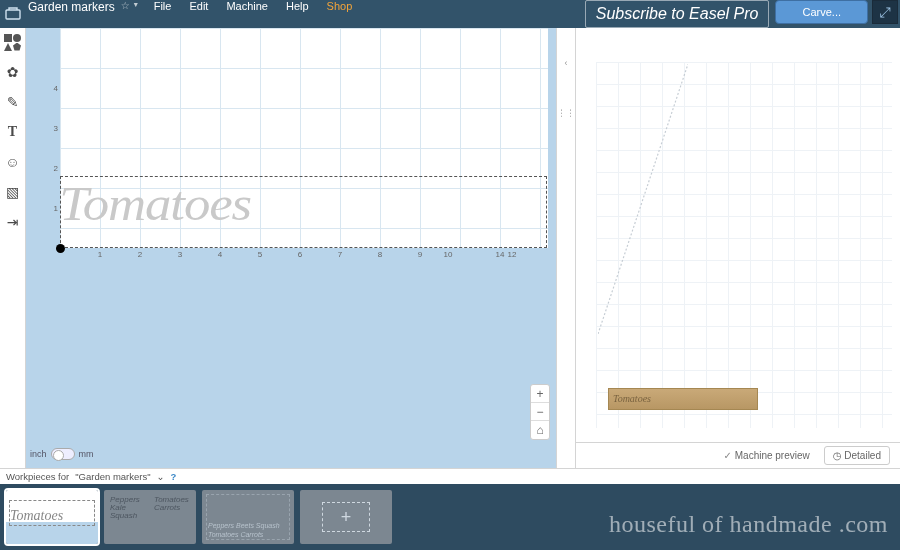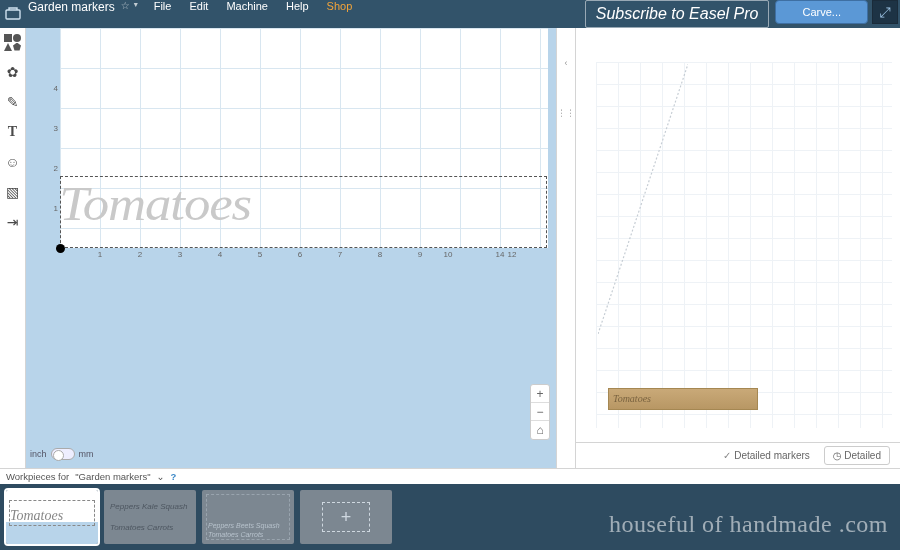--- a/index.html
+++ b/index.html
@@ -152,21 +152,21 @@
     display:flex;align-items:center;padding:6px;gap:6px;
   }
   .thumb{
     width:92px;height:54px;border-radius:2px;cursor:pointer;background:var(--thumb-grey);
     position:relative;overflow:hidden;font-size:7px;
   }
   .thumb.active{outline:2px solid #fff;}
   .thumb1{background:linear-gradient(#fff 60%,var(--light-blue) 60%);}
   .thumb1 .t{position:absolute;left:4px;top:18px;font-style:italic;font-family:"Brush Script MT",cursive;font-size:14px;color:#888;}
   .thumb1 .dash{position:absolute;left:3px;top:10px;right:3px;height:26px;border:1px dashed #888;}
-  .thumb2 .rows{position:absolute;inset:6px;display:flex;flex-direction:column;justify-content:space-around;color:#4d5660;font-style:italic;font-family:"Brush Script MT",cursive;font-size:8px;line-height:1;}
+  .thumb2 .rows{position:absolute;inset:6px;display:flex;flex-direction:row;justify-content:space-around;color:#4d5660;font-style:italic;font-family:"Brush Script MT",cursive;font-size:8px;line-height:1;}
   .thumb3 .rows{position:absolute;inset:10px 6px 6px;display:flex;flex-direction:column;justify-content:flex-end;color:#b7c2cc;font-style:italic;font-family:"Brush Script MT",cursive;font-size:7px;gap:2px;}
   .thumb3 .dash{position:absolute;inset:4px;border:1px dashed #99a4ae;}
   .thumb.add{display:flex;align-items:center;justify-content:center;}
   .thumb.add .dash{width:48px;height:30px;border:1.5px dashed #cfd8e0;display:flex;align-items:center;justify-content:center;font-size:18px;color:#cfd8e0;}
 
   .watermark{
     position:absolute;right:12px;bottom:12px;font-family:"Brush Script MT",cursive;
     color:rgba(255,255,255,.55);font-size:24px;pointer-events:none;letter-spacing:.5px;
   }
 </style>
@@ -277,21 +277,21 @@
 
   <div class="canvas3d-wrap">
     <div class="grid3d"></div>
     <svg class="persp-line" viewBox="0 0 90 270" preserveAspectRatio="none">
       <line x1="0" y1="270" x2="90" y2="0" stroke="#c6cdd4" stroke-width="1.2" stroke-dasharray="2 2"></line>
     </svg>
     <div class="stock3d">
       <div class="txt">Tomatoes</div>
     </div>
     <div class="preview-footer">
-      <span class="detail">Detailed markers</span>
+      <span class="detail">Machine preview</span>
       <span class="sim-btn">Detailed</span>
     </div>
   </div>
 </div>
 
 <div class="wp-bar">
   <span>Workpieces for </span>
   <span>"Garden markers"</span>
   <span>⌄</span>
   <span class="help">?</span>

